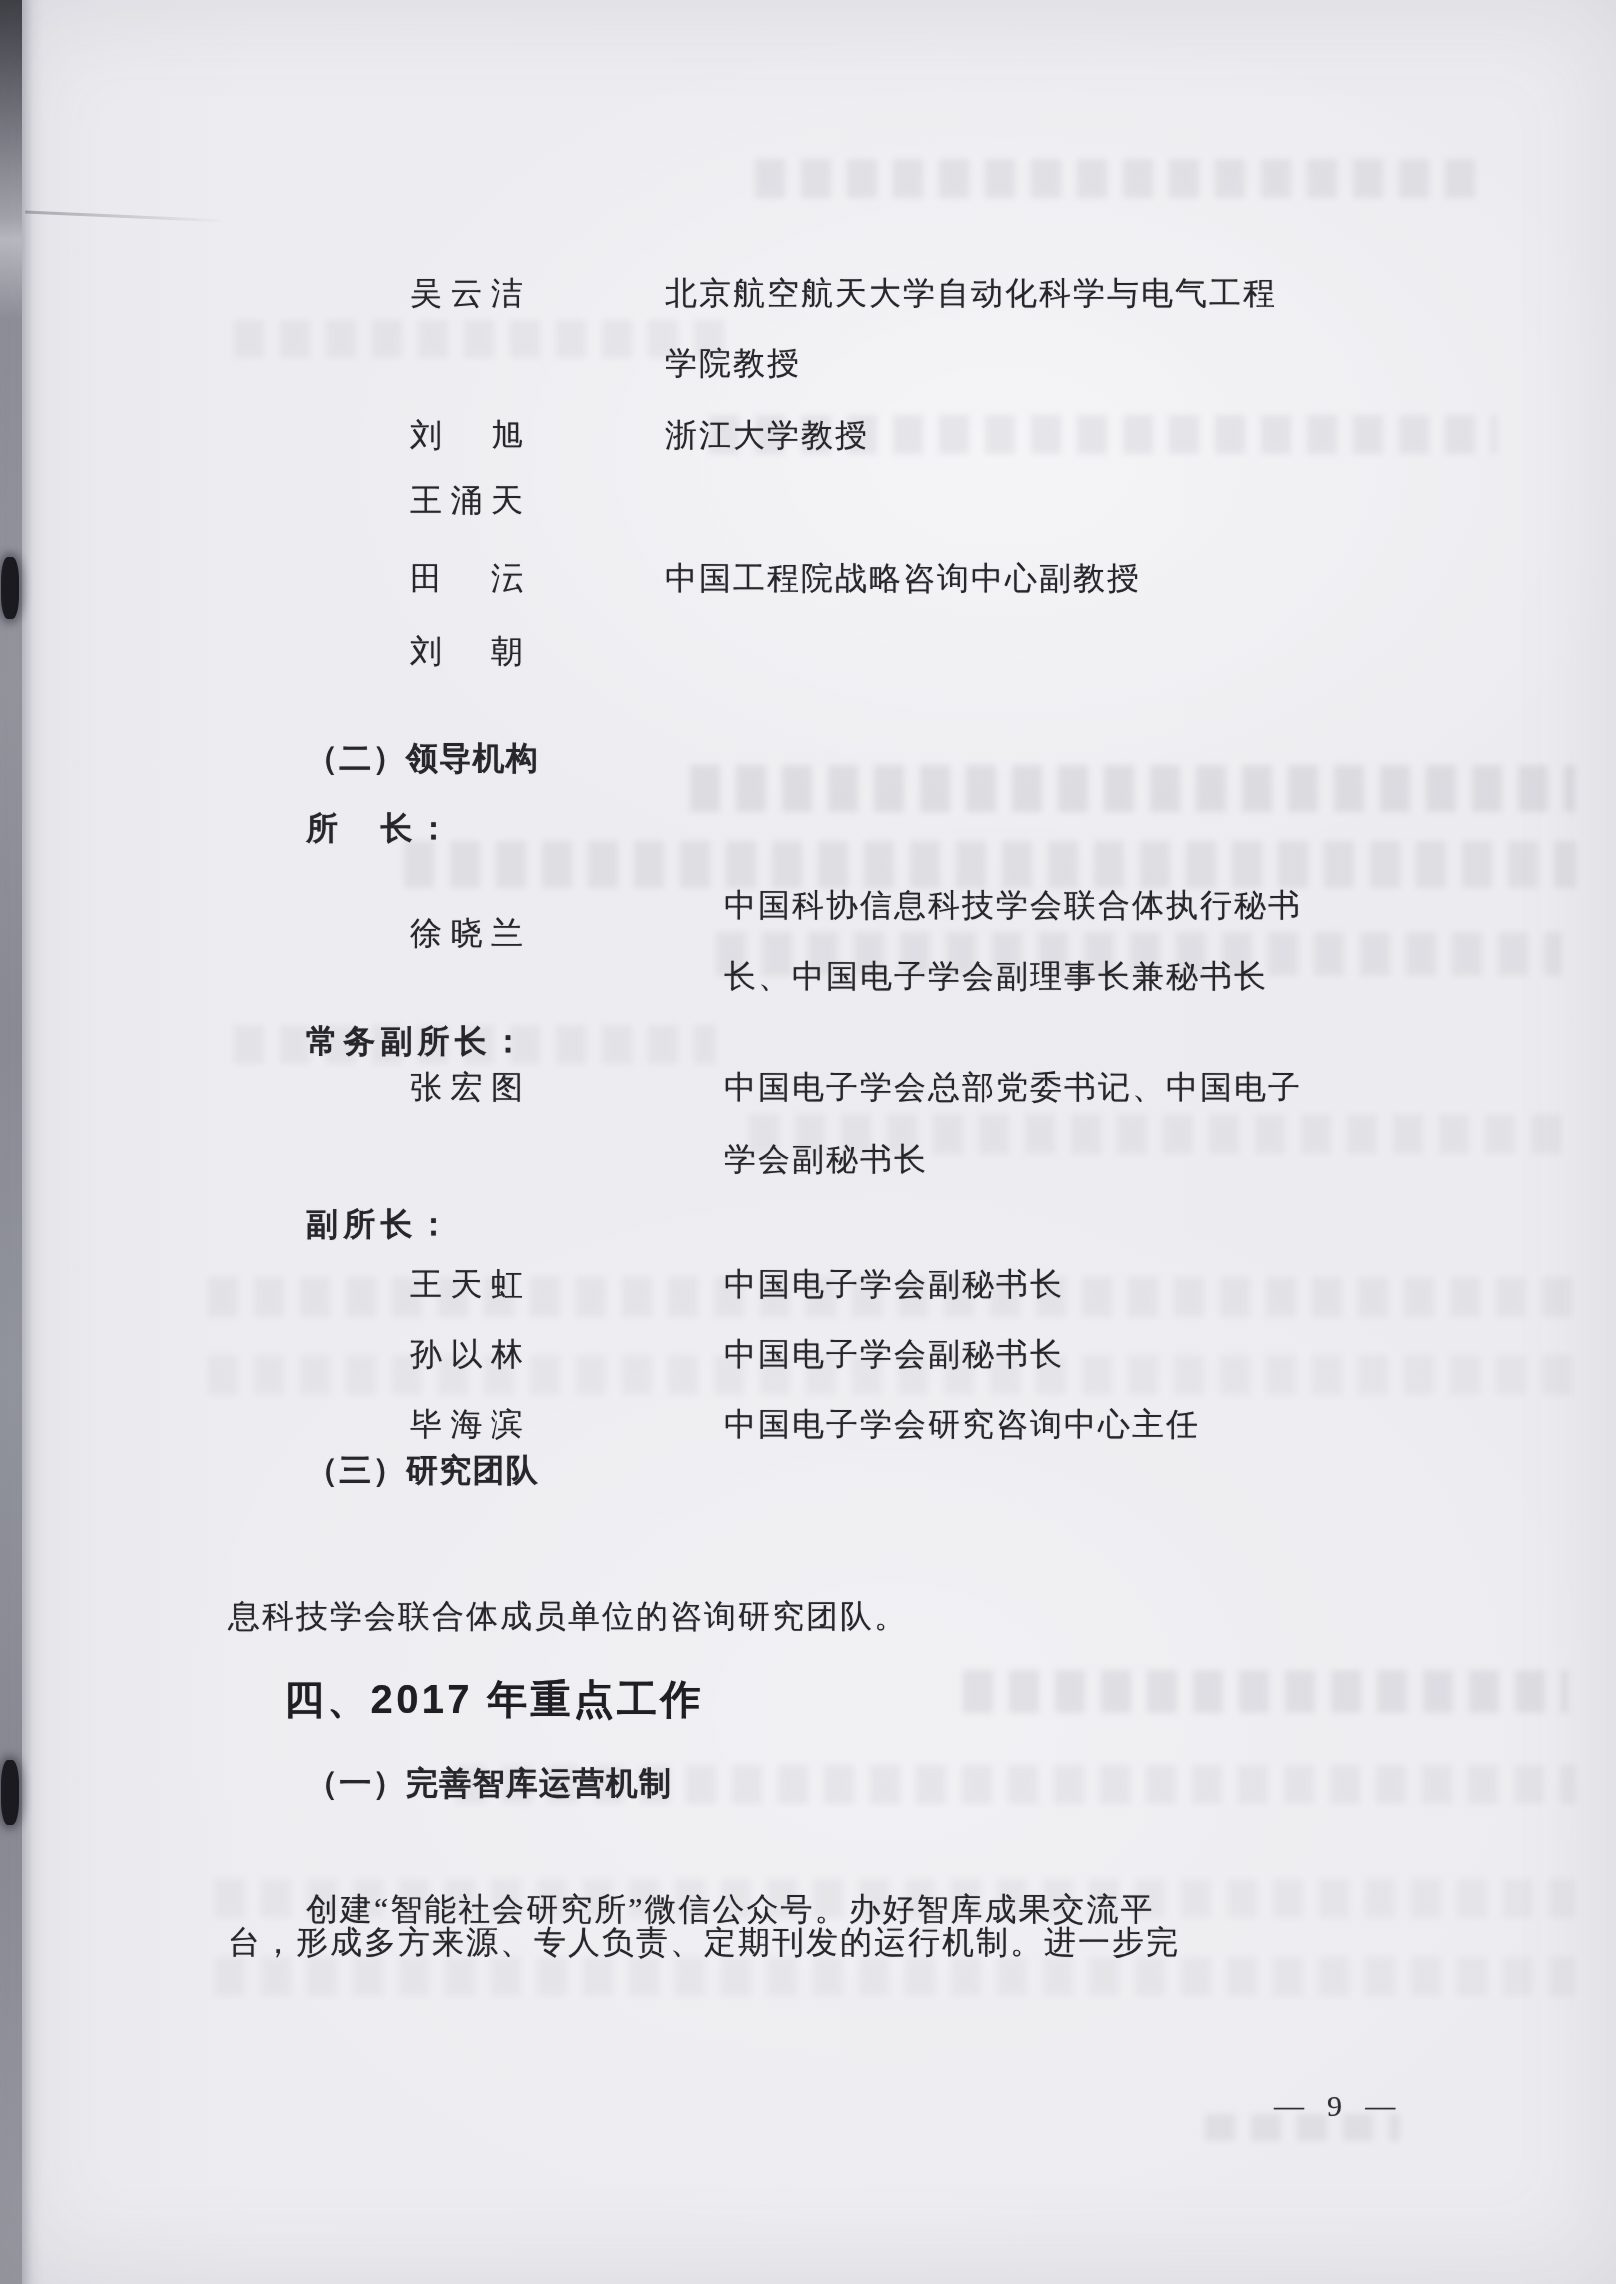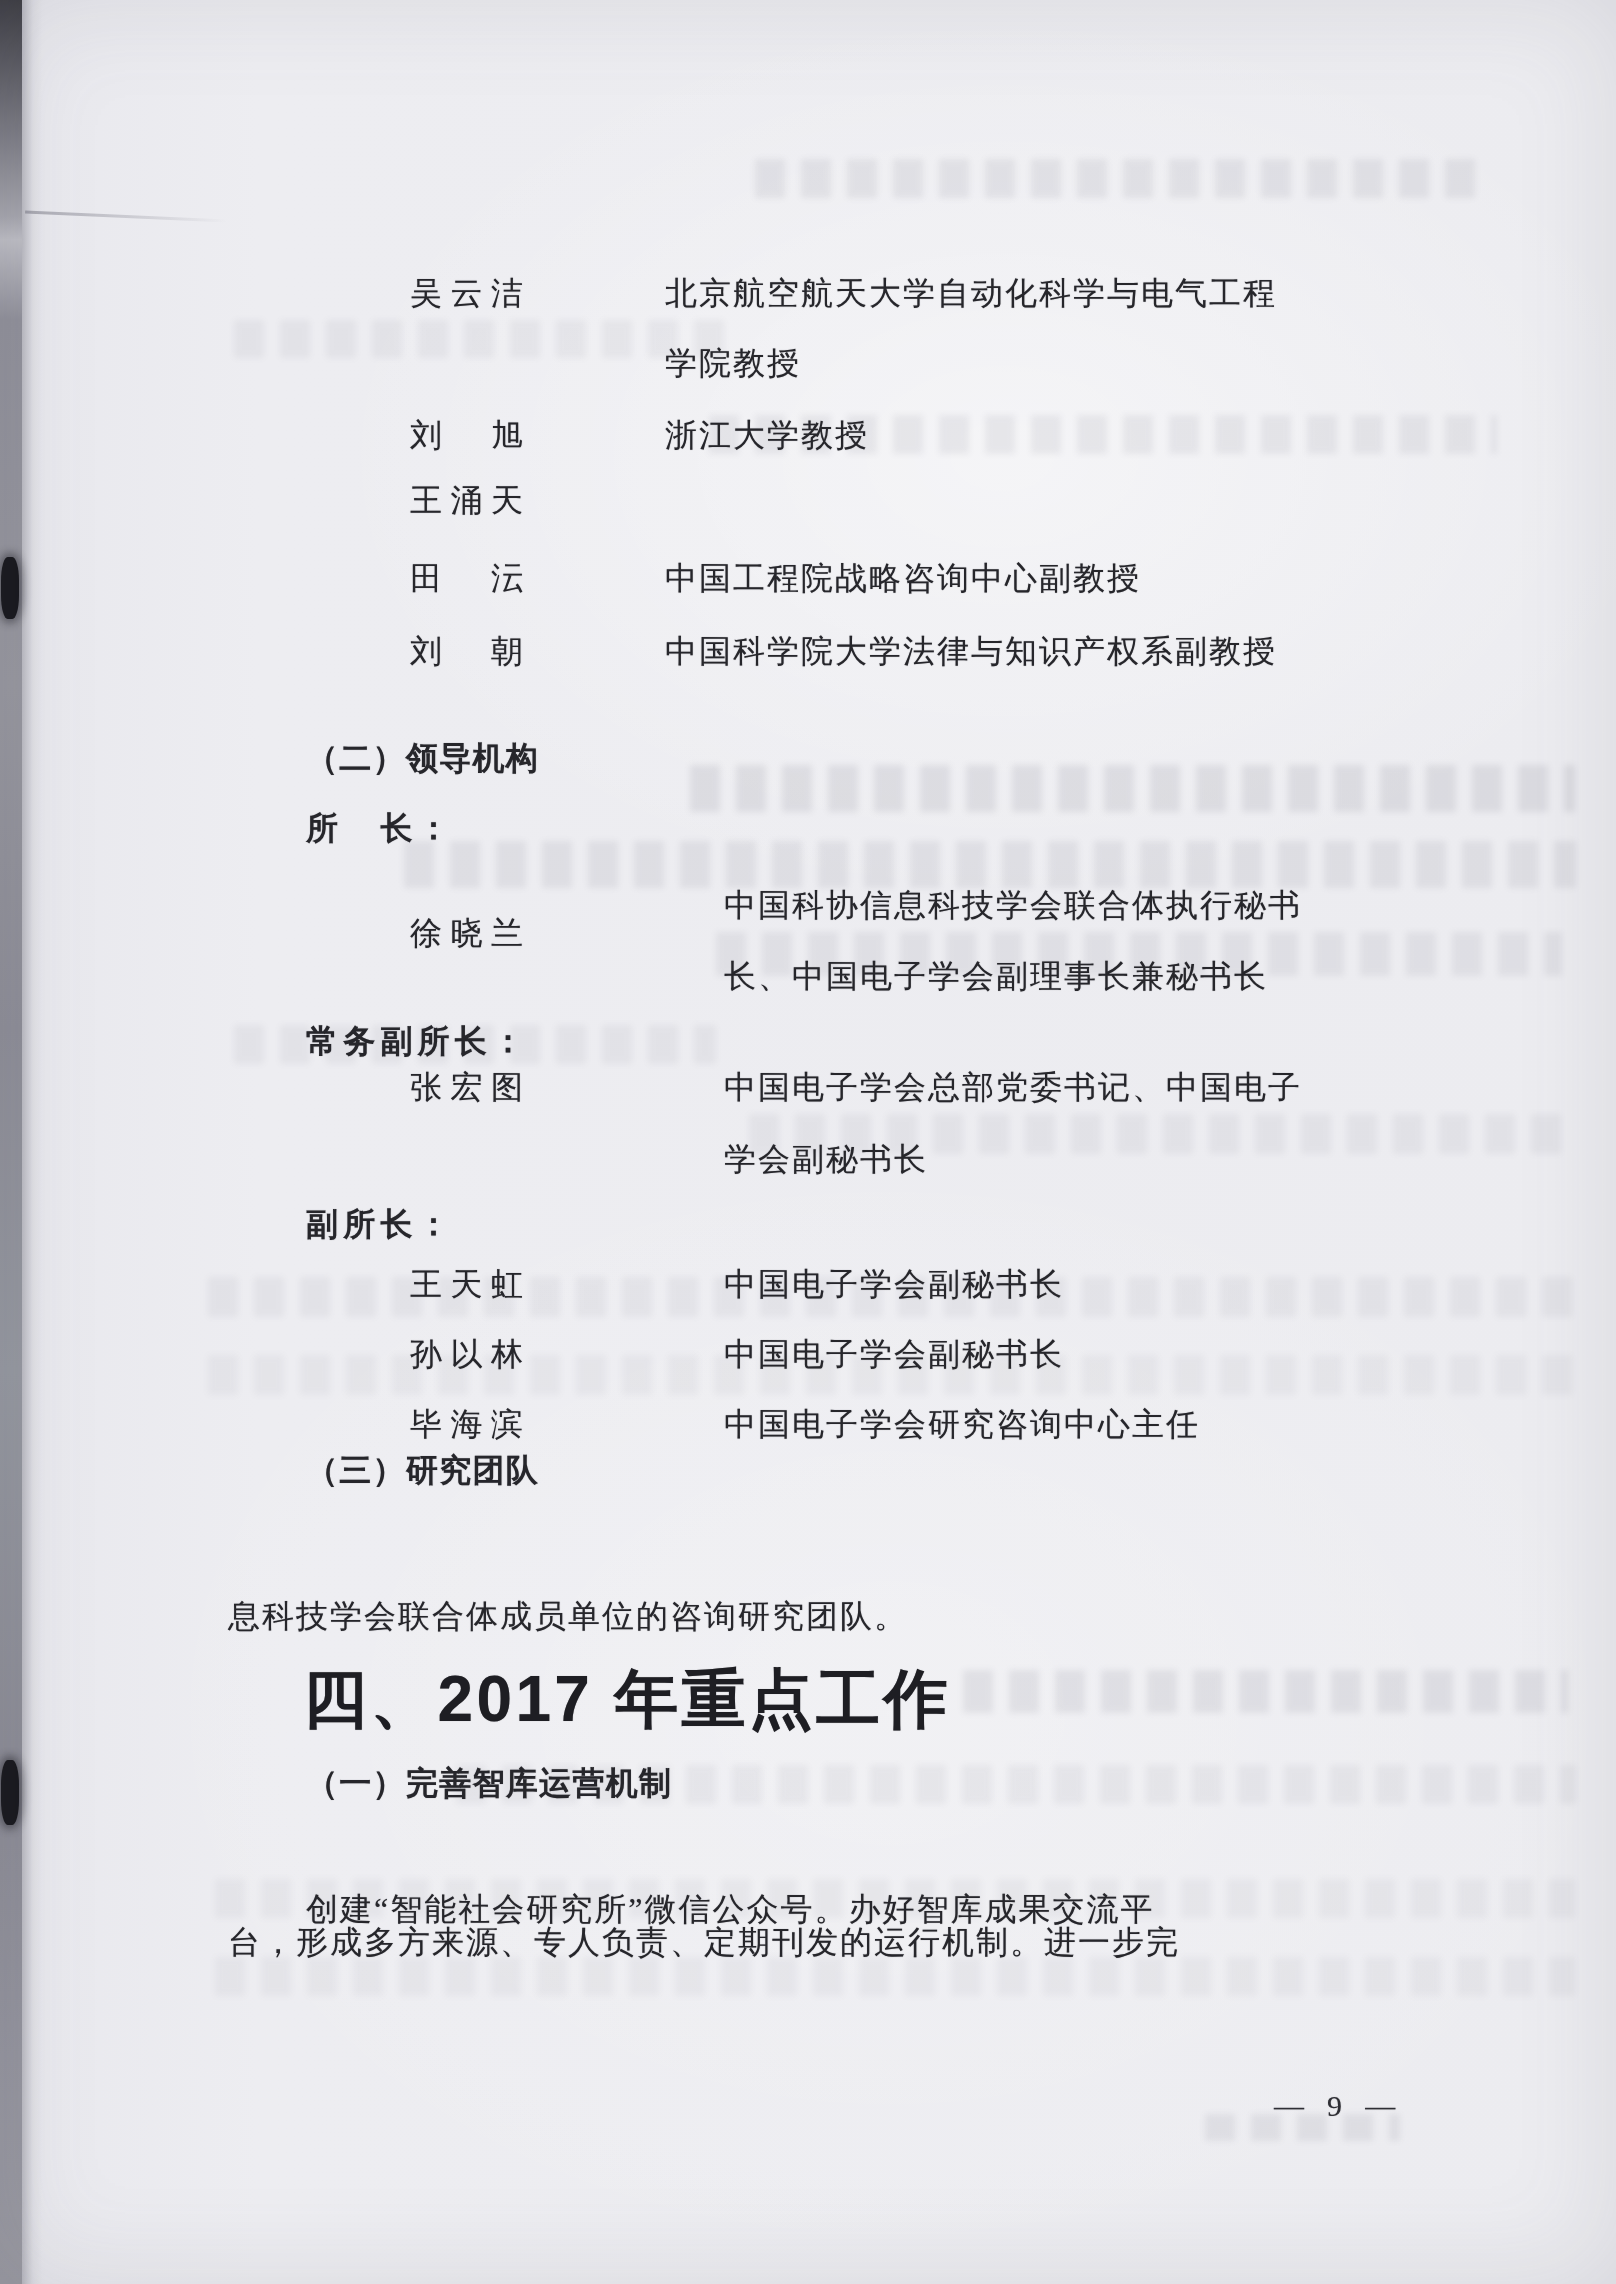--- a/index.html
+++ b/index.html
@@ -52,22 +52,22 @@
   }
   .body-t{letter-spacing:2px;}
   .name-t{left:410px;letter-spacing:8.5px;}
   .label-t{left:306px;font-weight:700;letter-spacing:5.2px;}
   .head-t{left:306px;font-weight:700;letter-spacing:1.3px;}
   .desc-a{left:665px;letter-spacing:2px;}
   .desc-b{left:724px;letter-spacing:2px;}
   .para-first{left:306px;letter-spacing:2px;}
   .para-cont{left:228px;letter-spacing:2px;}
   .h-major{
-    left:303px;font-family:"Liberation Sans","DejaVu Sans",sans-serif;
-    font-weight:700;font-size:64px;letter-spacing:3.3px;color:#1e1e23;
+    left:284px;font-family:"Liberation Sans","DejaVu Sans",sans-serif;
+    font-weight:700;font-size:40px;letter-spacing:3.3px;color:#1e1e23;
     text-shadow:0 0 0.7px rgba(30,30,35,.6);
   }
   .pagenum{left:1274px;font-size:30px;letter-spacing:7.8px;color:#2e2e34;}
 </style>
 </head>
 <body>
 
 <div class="page">
 
   <div class="scan-strip"></div>
@@ -100,21 +100,20 @@
 
   <div class="t name-t" style="top:435px;">刘　旭</div>
   <div class="t desc-a body-t" style="top:435px;">浙江大学教授</div>
 
   <div class="t name-t" style="top:500px;text-align:center;">王涌天</div>
 
   <div class="t name-t" style="top:578px;">田　沄</div>
   <div class="t desc-a body-t" style="top:578px;">中国工程院战略咨询中心副教授</div>
 
   <div class="t name-t" style="top:651px;">刘　朝</div>
-  <div class="t desc-a body-t" style="top:651px;">中国科学院大学法律与知识产权系副教授</div>
 
   <div class="t head-t" style="top:758px;">（二）领导机构</div>
 
   <div class="t label-t" style="top:828px;">所　长：</div>
   <div class="t desc-b body-t" style="top:905px;">中国科协信息科技学会联合体执行秘书</div>
   <div class="t name-t" style="top:933px;">徐晓兰</div>
   <div class="t desc-b body-t" style="top:976px;">长、中国电子学会副理事长兼秘书长</div>
 
   <div class="t label-t" style="top:1041px;">常务副所长：</div>
   <div class="t name-t" style="top:1087px;">张宏图</div>

